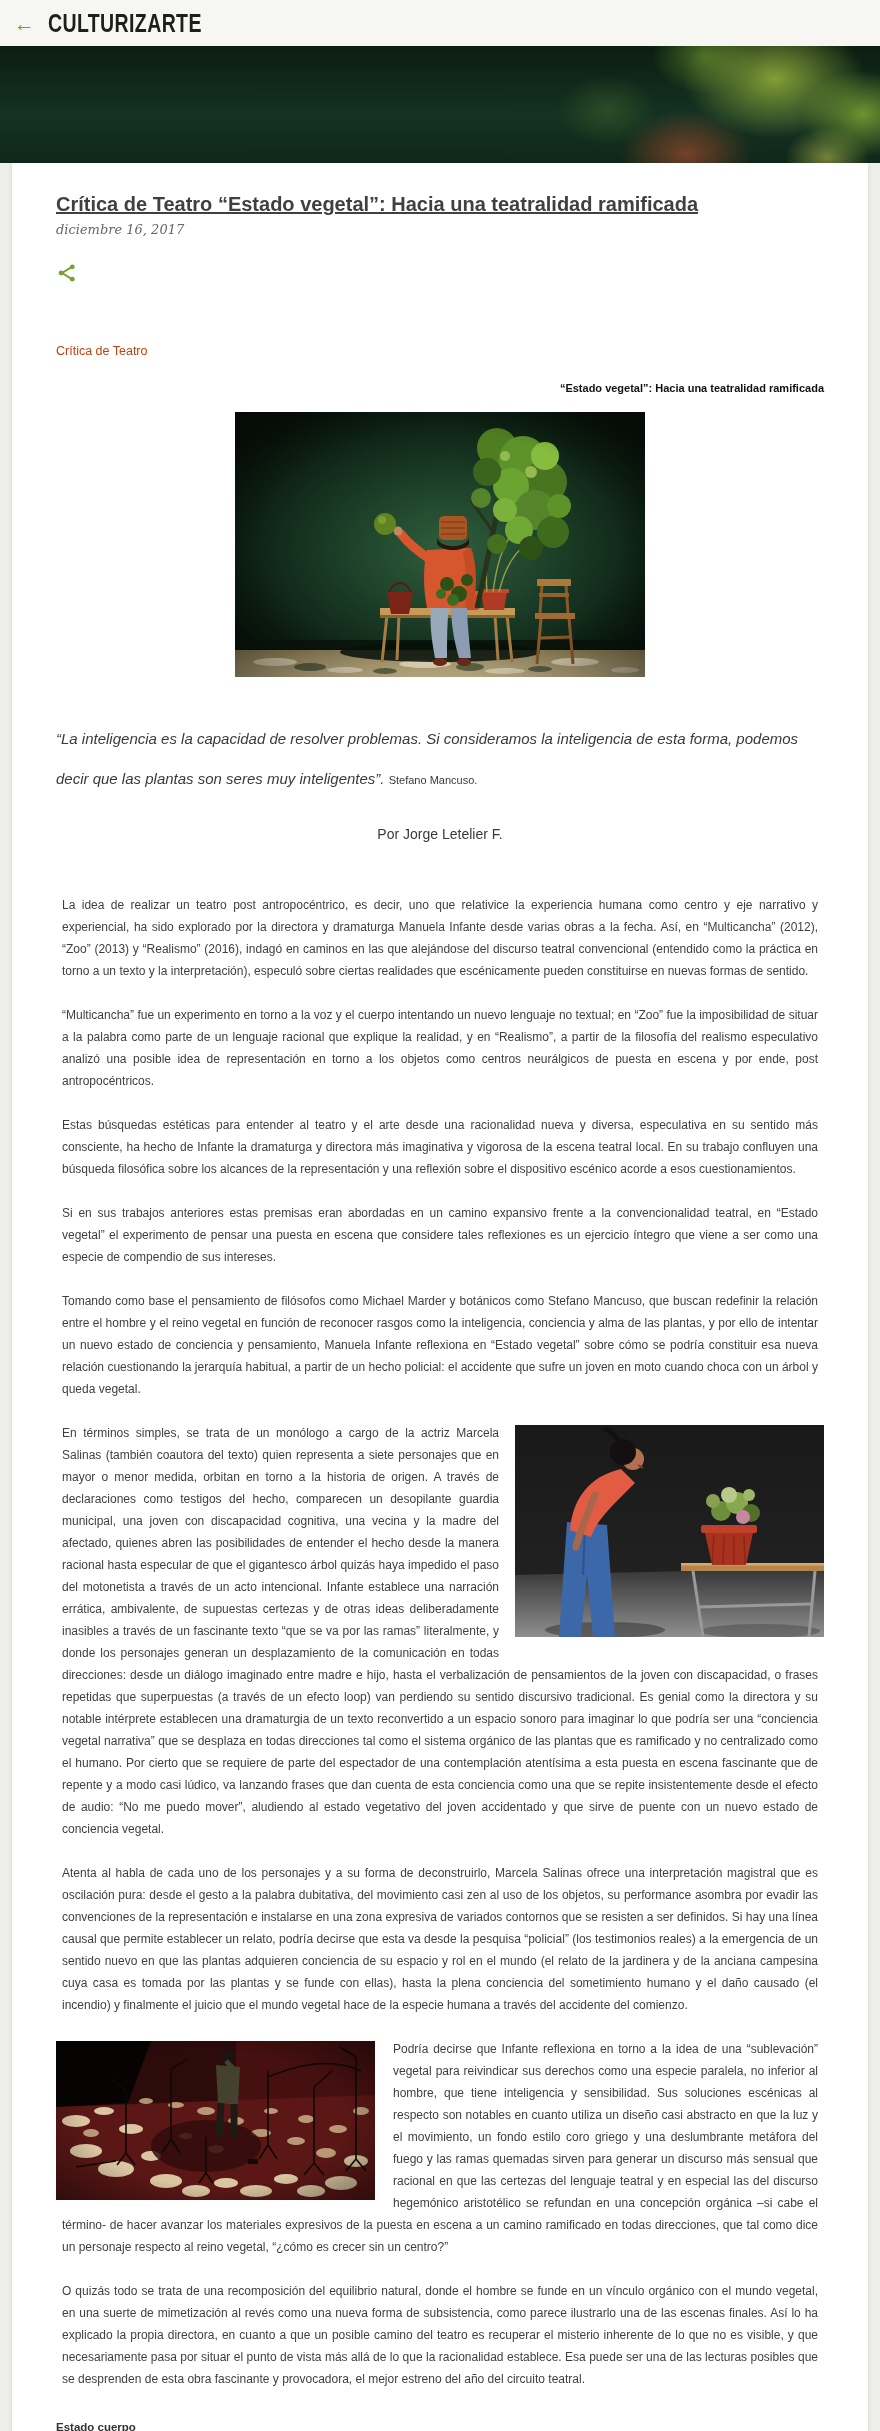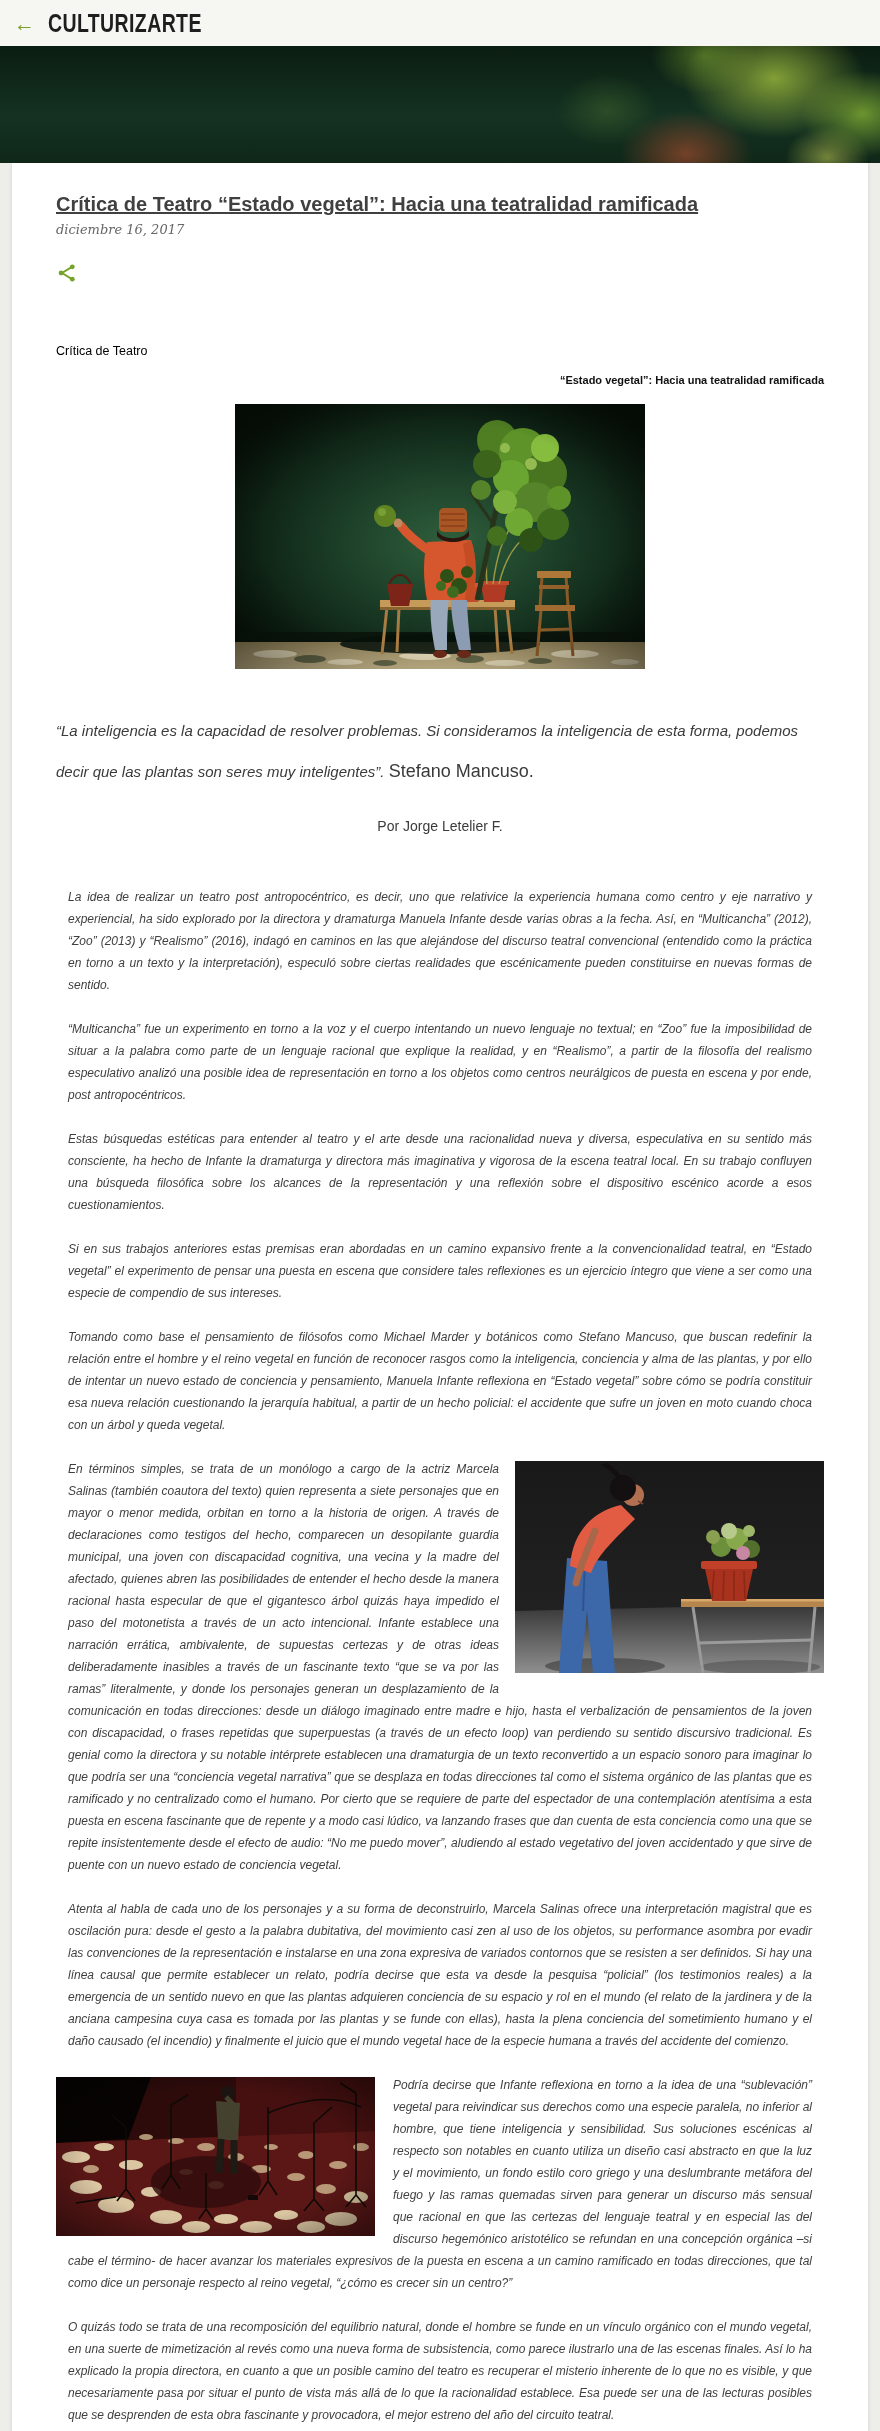--- a/index.html
+++ b/index.html
@@ -37,27 +37,27 @@
   .card{
     margin:0 12px;background:#ffffff;
     padding:20px 44px 36px;box-sizing:border-box;
     min-height:2268px;
     box-shadow:0 1px 4px rgba(0,0,0,.12);
   }
   .post-title{font-size:20px;font-weight:bold;color:#404040;margin:10px 0 6px;letter-spacing:0;text-decoration:underline;}
   .post-date{font-family:"DejaVu Serif",serif;font-style:italic;font-size:13px;color:#666;margin:0 0 25px;}
   .share-row{margin:2px 0 56px;}
   .share-btn{display:inline-block;cursor:pointer;line-height:0;}
-  .category-label{font-size:12.5px;color:#000000;margin:0 0 16px;}
+  .category-label{font-size:12.5px;color:#c2410c;margin:0 0 24px;}
   .headline{text-align:right;font-size:11px;font-weight:bold;color:#111;margin:0 0 18px;}
   .photo-main{display:block;margin:0 auto 42px;width:410px;height:265px;line-height:0;cursor:pointer;}
   .quote{font-style:italic;font-size:15px;line-height:40px;color:#3a3a3a;margin:0 0 26px;}
-  .quote .attr{font-style:normal;font-size:18px;}
+  .quote .attr{font-style:normal;font-size:11px;}
   .byline{text-align:center;font-size:14px;color:#3a3a3a;margin:0 0 52px;}
-  p.body{font-size:12px;line-height:22px;color:#3f3f3f;text-align:justify;margin:0 12px 22px;font-style:italic;}
+  p.body{font-size:12px;line-height:22px;color:#3f3f3f;text-align:justify;margin:0 6px 22px;}
   .photo-right{float:right;margin:3px 0 12px 16px;line-height:0;cursor:pointer;}
   .photo-left{float:left;margin:3px 18px 12px 0;line-height:0;cursor:pointer;}
   .credits{clear:both;padding-top:6px;}
   .credit{font-size:11.5px;font-weight:bold;color:#333;margin:0 0 14px;line-height:18px;}
 </style>
 </head>
 <body>
 
 <header class="topbar">
   <span class="back-btn">←</span>

